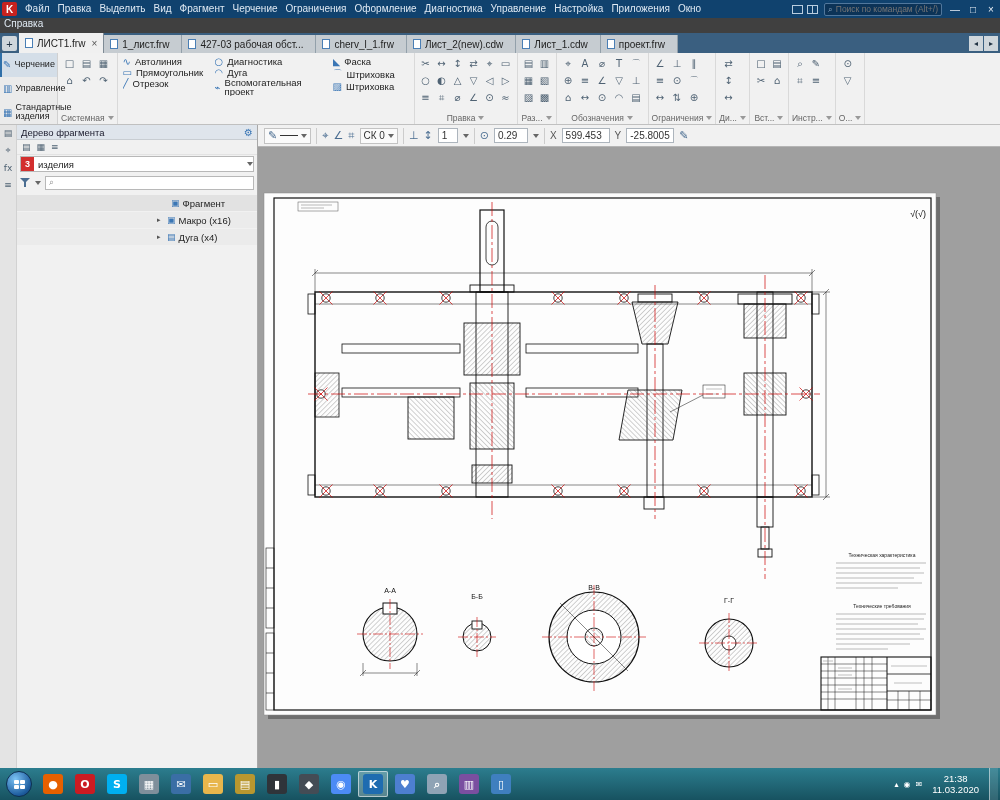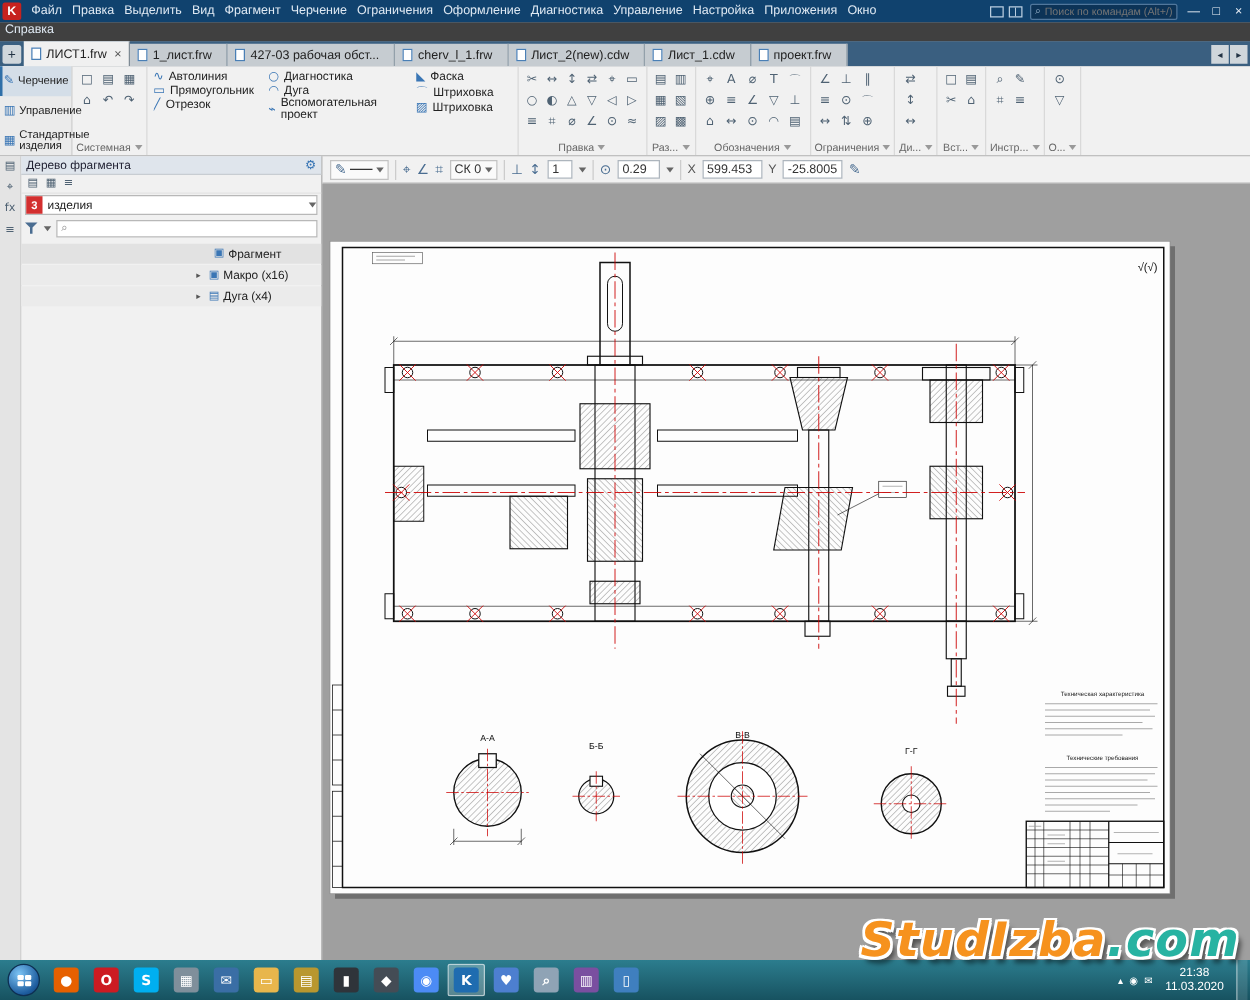--- a/index.html
+++ b/index.html
@@ -715,23 +715,20 @@
                 <line x1="580" y1="521" x2="594" y2="521"></line>
               <line x1="580" y1="528" x2="594" y2="528"></line>
                 <line x1="580" y1="542" x2="594" y2="542"></line>
             </g>
           </g>
         </svg>
       </div>
     </div>
   </div>
 
-  <div class="watermark">
-    <span class="wm-main">StudIzba</span><span class="wm-suffix">.com</span>
-  </div>
 
   <div class="taskbar">
     <div class="orb">
       <div class="orb-glyph">
           <span></span>
           <span></span>
           <span></span>
           <span></span>
         </div>
     </div>

